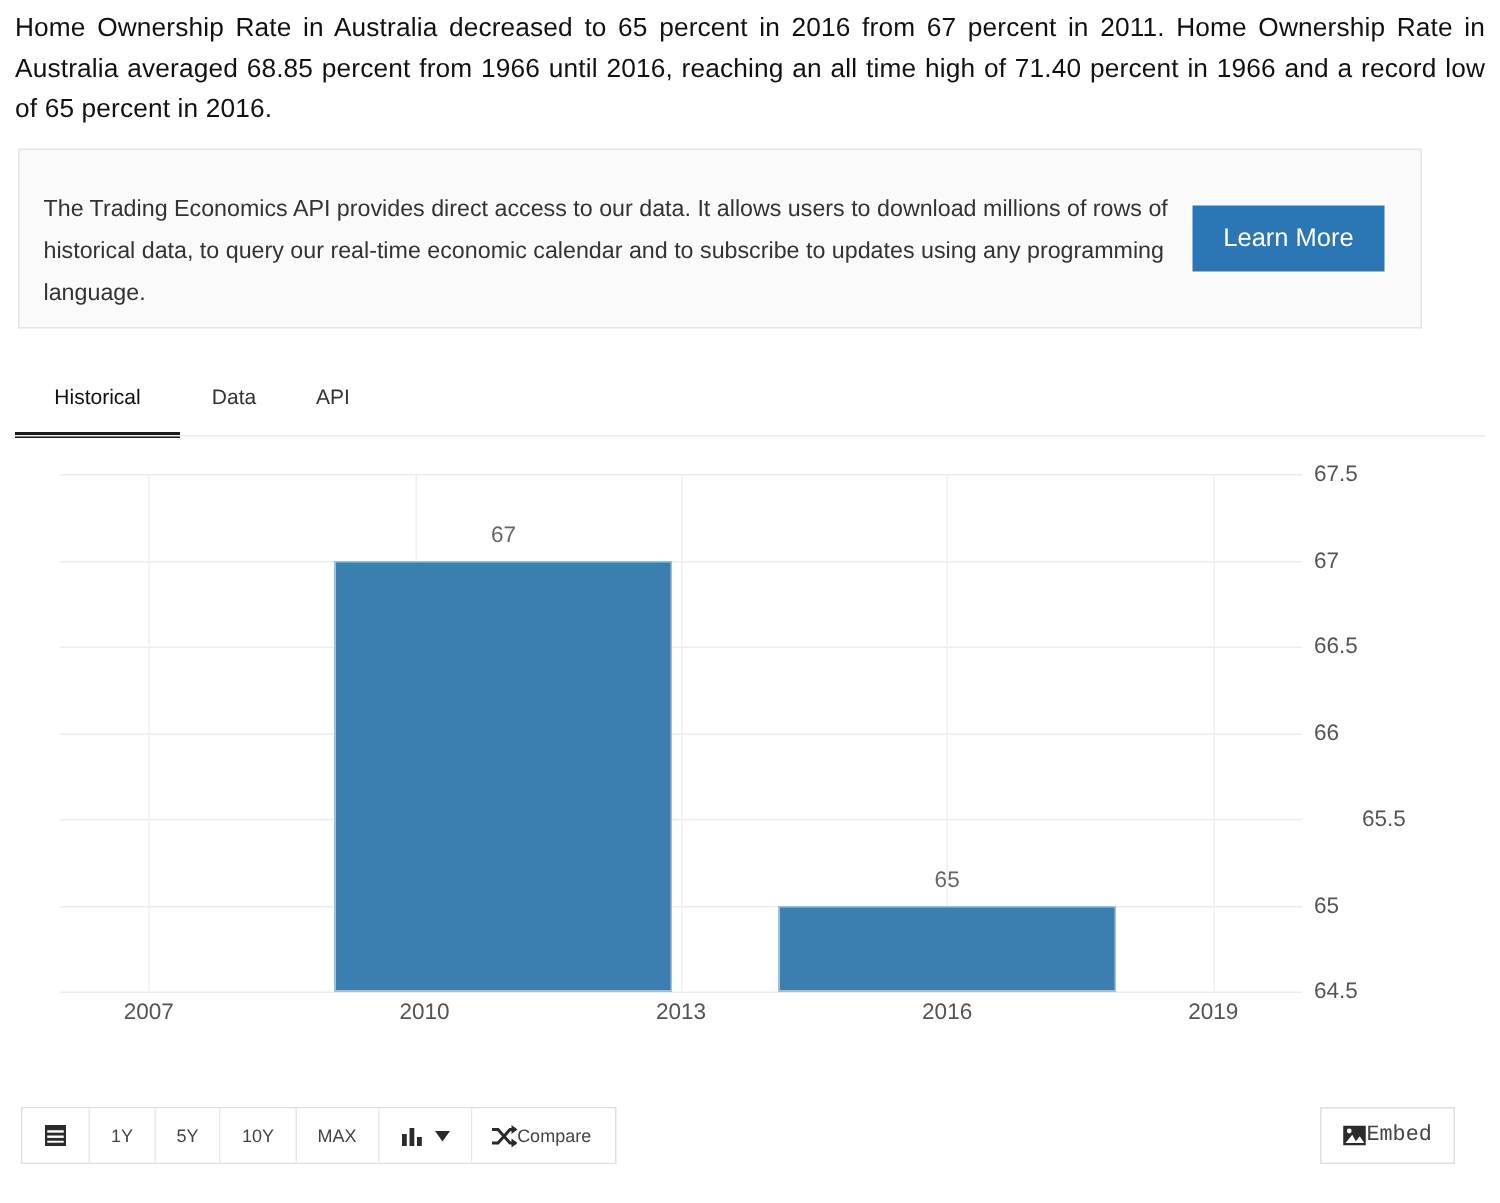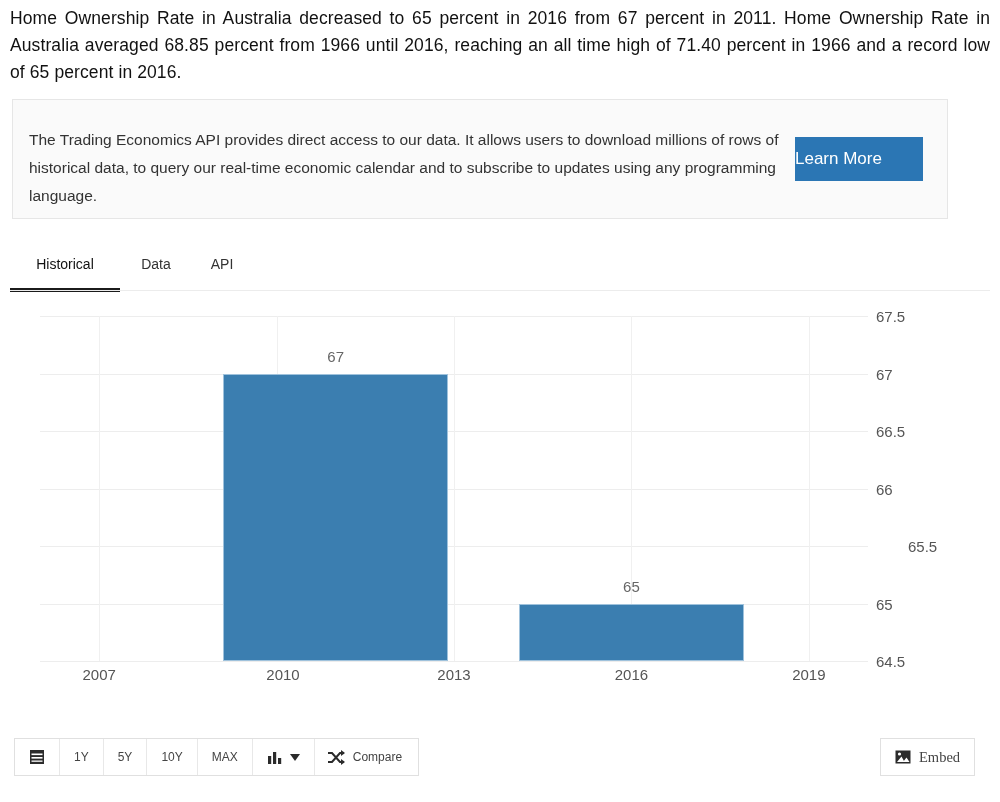--- a/index.html
+++ b/index.html
@@ -53,21 +53,21 @@
   .promo-btn {
     position: absolute;
     left: 782px;
     top: 37px;
     width: 128px;
     height: 44px;
     background: #2b76b4;
     color: #ffffff;
     font-size: 17px;
     line-height: 44px;
-    text-align: left;
+    text-align: center;
     border: none;
     cursor: pointer;
     font-family: "Liberation Sans", sans-serif;
     padding: 0;
   }
 
   
   .tabs {
     position: absolute;
     left: 10px;
@@ -191,38 +191,37 @@
     font-size: 12px;
     color: #444;
     cursor: pointer;
     background: #fff;
     box-sizing: border-box;
     padding: 0 14px;
     font-family: "Liberation Sans", sans-serif;
     white-space: nowrap;
   }
   .tb-btn:last-child { border-right: none; }
-  .tb-compare { gap: 8px; padding: 0 16px 0 12px; }
+  .tb-compare { padding: 0 16px 0 12px; }
 
   .embed-btn {
     position: absolute;
     left: 880px;
     top: 738px;
     height: 38px;
     display: flex;
     align-items: center;
-    gap: 8px;
     padding: 0 14px;
     border: 1px solid #e0e0e0;
     background: #fff;
     font-size: 14.5px;
     color: #444;
     cursor: pointer;
     box-sizing: border-box;
-    font-family: Liberation Serif, serif;
+    font-family: Liberation Mono, monospace;
   }
 
   .icon { display: inline-flex; align-items: center; justify-content: center; }
 </style>
 </head>
 <body>
 
 <div class="intro">Home Ownership Rate in Australia decreased to 65 percent in 2016 from 67 percent in 2011. Home Ownership Rate in Australia averaged 68.85 percent from 1966 until 2016, reaching an all time high of 71.40 percent in 1966 and a record low of 65 percent in 2016.</div>
 
 <div class="promo">

